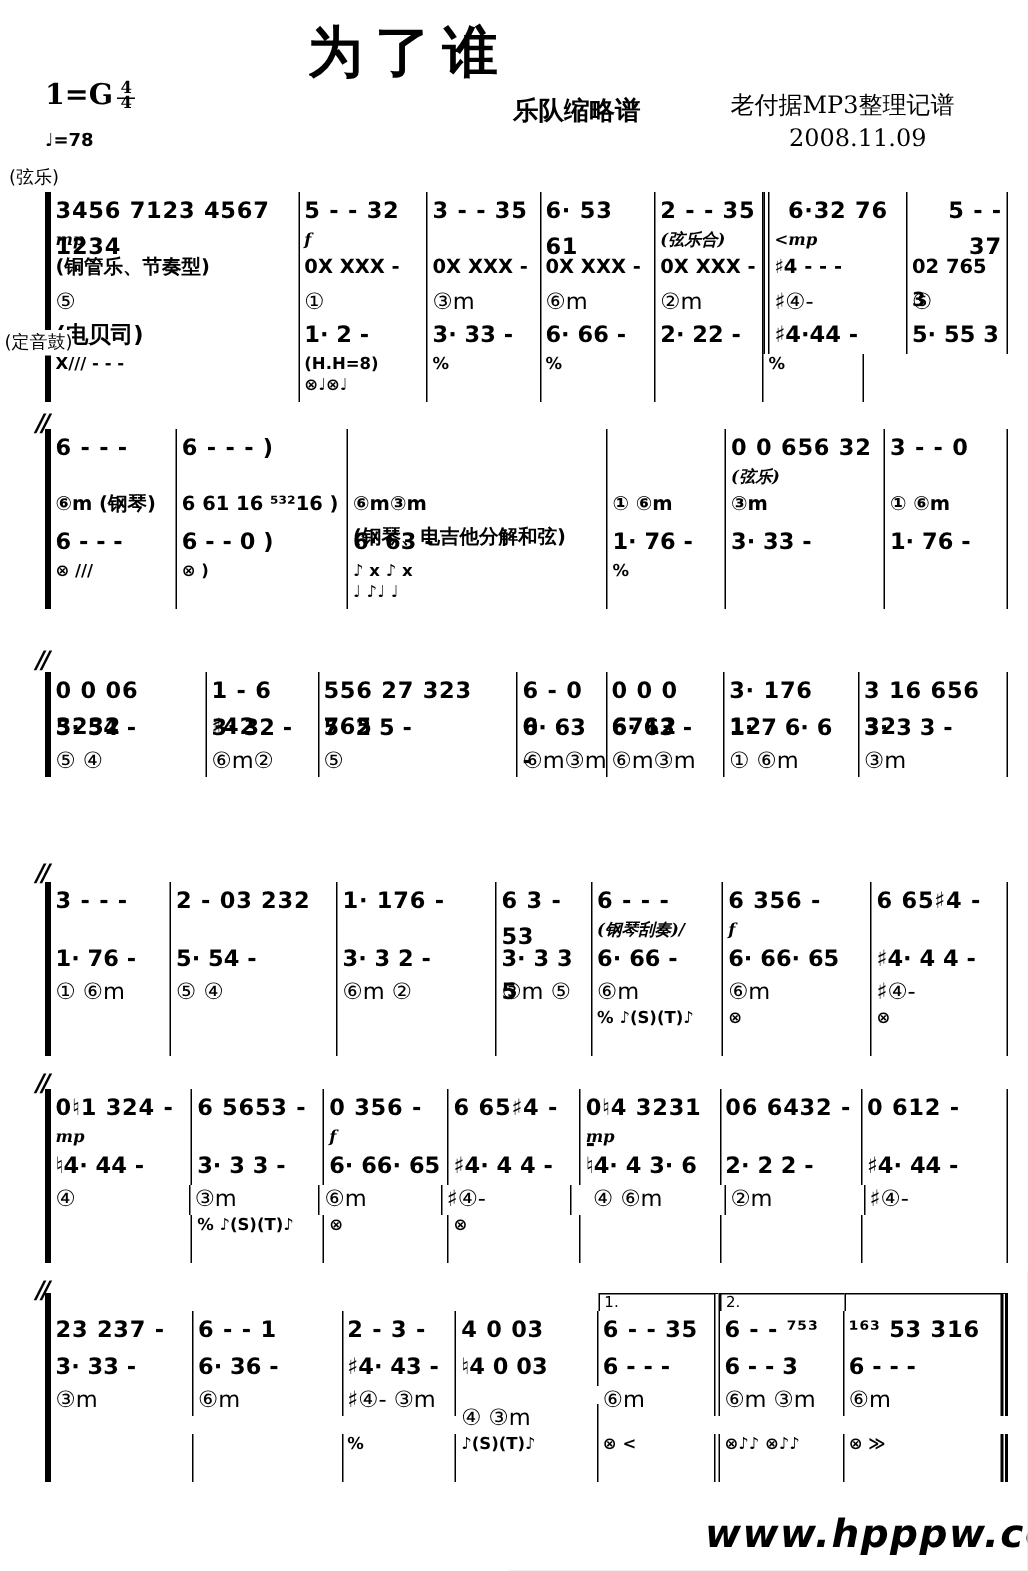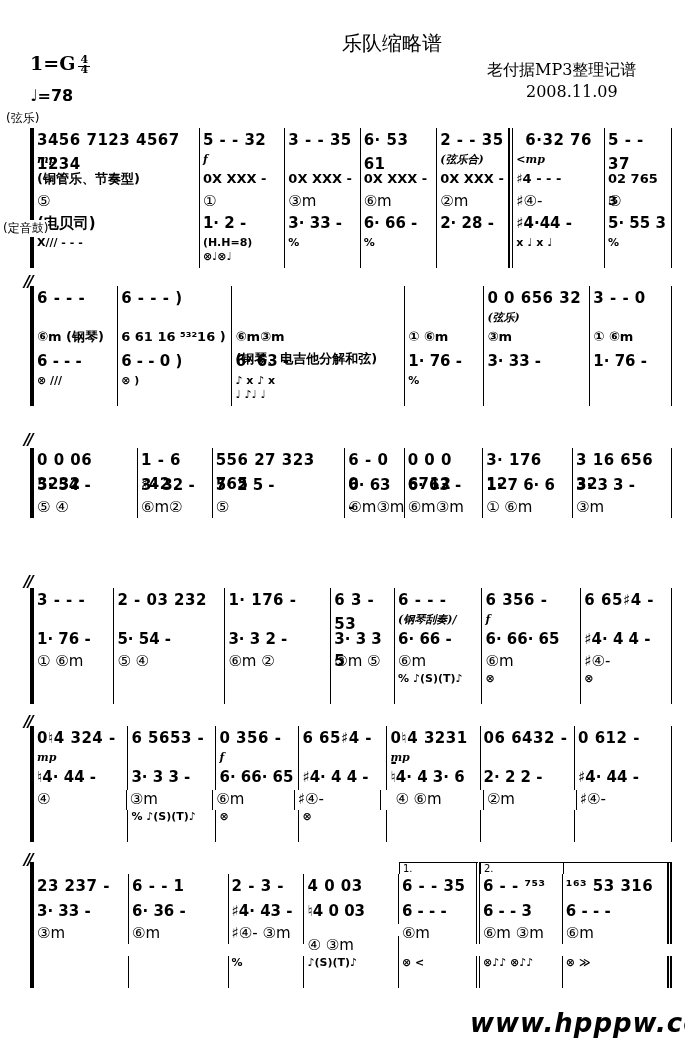--- a/index.html
+++ b/index.html
@@ -1,25 +1,25 @@
 <!DOCTYPE html>
 <html><head>
 <meta charset="utf-8">
 <style>
   html,body{margin:0;padding:0;background:#e8e8e8;}
   .page{position:relative;width:685px;height:1047px;background:#ffffff;color:#000;
         font-family:"DejaVu Sans","Liberation Sans",sans-serif;overflow:hidden;}
   .abs{position:absolute;}
   
   .title{font-size:37px;font-weight:bold;letter-spacing:8px;}
-  .subtitle{font-size:20px;font-weight:normal;}
+  .subtitle{font-size:17px;font-weight:bold;margin-top:32px;}
   .keysig{font-size:19px;font-family:"DejaVu Serif","Liberation Serif",serif;font-weight:bold;}
   .frac{display:inline-block;vertical-align:middle;text-align:center;font-size:11px;font-weight:bold;line-height:10px;margin-left:3px;}
   .frac .top{border-bottom:1px solid #000;padding:0 2px;}
-  .tempo{font-size:16px;font-weight:bold;font-family:"DejaVu Sans",sans-serif;}
+  .tempo{font-size:12px;font-weight:bold;font-family:"DejaVu Sans",sans-serif;}
   .credit{font-size:16px;font-family:"DejaVu Serif","Liberation Serif",serif;}
   .small-label{font-size:12px;}
   
   .system{position:absolute;left:30px;width:638px;border-left:4px solid #000;}
   .row{display:flex;width:100%;}
   .cell{box-sizing:border-box;border-right:1px solid #000;padding:0 3px;white-space:pre-line;overflow:visible;}
   .r-mel .cell{font-weight:bold;font-size:15px;height:26px;line-height:24px;letter-spacing:.5px;}
   .r-dyn .cell{font-size:11px;font-style:italic;font-weight:bold;height:14px;line-height:12px;
                font-family:"DejaVu Serif","Liberation Serif",serif;}
   .r-mid .cell{font-size:13px;font-weight:bold;height:24px;line-height:22px;}
@@ -33,20 +33,21 @@
   .cell.end{border-right:5px double #000;}
   .contmark{font-size:16px;font-weight:bold;font-style:italic;letter-spacing:-2px;}
   .footer-note{font-size:13px;font-style:italic;font-family:"DejaVu Serif","Liberation Serif",serif;letter-spacing:1px;}
   .watermark{font-size:26px;font-weight:bold;font-style:italic;letter-spacing:1px;}
 </style>
 </head>
 <body>
 
 <div class="page">
 
+  <div class="abs title" style="left:205px;top:10px;">为了谁</div>
   <div class="abs subtitle" style="left:342px;top:30px;">乐队缩略谱</div>
 
   <div class="abs keysig" style="left:30px;top:52px;">
     <span>1=G</span><span class="frac"><span class="top">4</span><br><span>4</span></span>
   </div>
   <div class="abs tempo" style="left:30px;top:86px;">♩=78</div>
 
   <div class="abs credit" style="left:487px;top:60px;">老付据MP3整理记谱</div>
   <div class="abs credit" style="left:526px;top:82px;">2008.11.09</div>
 
@@ -54,21 +55,21 @@
   <div class="abs small-label" style="left:3px;top:220px;background:#fff;z-index:3;">(定音鼓)</div>
 
   <div class="system" style="top: 128px;">
       <div class="row r-mel">
         <div class="cell on" style="width: 26%;">3456 7123 4567 1234</div>
         <div class="cell on" style="width: 13.4%;">5  -  - 32</div>
         <div class="cell on" style="width: 11.8%;">3  -  - 35</div>
         <div class="cell on" style="width: 12%;">6· 53 61</div>
         <div class="cell on" style="width: 11.3%;">2  -  - 35</div>
         <div class="cell on dl" style="width: 15%; text-align: center;">6·32 76</div>
-        <div class="cell on" style="width: 10.5%;">5  - - 37</div>
+        <div class="cell on" style="width: 10.5%; text-align: right;">5  - - 37</div>
       </div>
       <div class="row r-dyn">
         <div class="cell on" style="width: 26%;">mp</div>
         <div class="cell on" style="width: 13.4%;">f</div>
         <div class="cell" style="width: 11.8%;"></div>
         <div class="cell" style="width: 12%;"></div>
         <div class="cell on" style="width: 11.3%;">(弦乐合)</div>
         <div class="cell on dl" style="width: 15%;">&lt;mp</div>
         <div class="cell" style="width: 10.5%;"></div>
       </div>
@@ -88,32 +89,31 @@
         <div class="cell on" style="width: 12%;">⑥m</div>
         <div class="cell on" style="width: 11.3%;">②m</div>
         <div class="cell on dl" style="width: 15%;">♯④-</div>
         <div class="cell on" style="width: 10.5%;">⑤</div>
       </div>
       <div class="row r-bass">
         <div class="cell on" style="width: 26%;">(电贝司)</div>
         <div class="cell on" style="width: 13.4%;">1·  2 -</div>
         <div class="cell on" style="width: 11.8%;">3·  33 -</div>
         <div class="cell on" style="width: 12%;">6·  66 -</div>
-        <div class="cell on" style="width: 11.3%;">2·  28 -</div>
+        <div class="cell on" style="width: 11.3%;">2·  22 -</div>
         <div class="cell on dl" style="width: 15%;">♯4·44 -</div>
         <div class="cell on" style="width: 10.5%;">5·  55 3</div>
       </div>
       <div class="row r-drum">
         <div class="cell on" style="width: 26%;">X///  -   -   -</div>
         <div class="cell on" style="width: 13.4%;">(H.H=8)
 ⊗♩⊗♩</div>
         <div class="cell on" style="width: 11.8%;">%</div>
         <div class="cell on" style="width: 12%;">%</div>
         <div class="cell" style="width: 11.3%;"></div>
-        <div class="cell on dl" style="width: 15%;">x ♩ x ♩</div>
         <div class="cell on" style="width: 10.5%;">%</div>
       </div>
     </div>
   <div class="system" style="top: 286px;">
       <div class="row r-mel">
         <div class="cell on" style="width: 13.2%;">6  -  -  -</div>
         <div class="cell on" style="width: 17.9%;">6  -  -  - )</div>
         <div class="cell" style="width: 27.1%;"></div>
         <div class="cell" style="width: 12.4%;"></div>
         <div class="cell on" style="width: 16.6%;">0 0 656 32</div>
@@ -225,21 +225,21 @@
         <div class="cell" style="width: 17.4%;"></div>
         <div class="cell" style="width: 16.6%;"></div>
         <div class="cell" style="width: 10%;"></div>
         <div class="cell on" style="width: 13.7%;">% ♪(S)(T)♪</div>
         <div class="cell on" style="width: 15.5%;">⊗</div>
         <div class="cell on" style="width: 14.2%;">⊗</div>
       </div>
     </div>
   <div class="system" style="top: 726px;">
       <div class="row r-mel">
-        <div class="cell on" style="width: 14.8%;">0♮4 324 -</div>
+        <div class="cell on" style="width: 14.8%;">0♮1 324 -</div>
         <div class="cell on" style="width: 13.8%;">6 5653 -</div>
         <div class="cell on" style="width: 13%;">0 356 -</div>
         <div class="cell on" style="width: 13.8%;">6 65♯4 -</div>
         <div class="cell on" style="width: 14.6%;">0♮4 3231 -</div>
         <div class="cell on" style="width: 14.8%;">06 6432 -</div>
         <div class="cell on" style="width: 15.2%;">0 612 -</div>
       </div>
       <div class="row r-dyn">
         <div class="cell on" style="width: 14.8%;">mp</div>
         <div class="cell" style="width: 13.8%;"></div>

